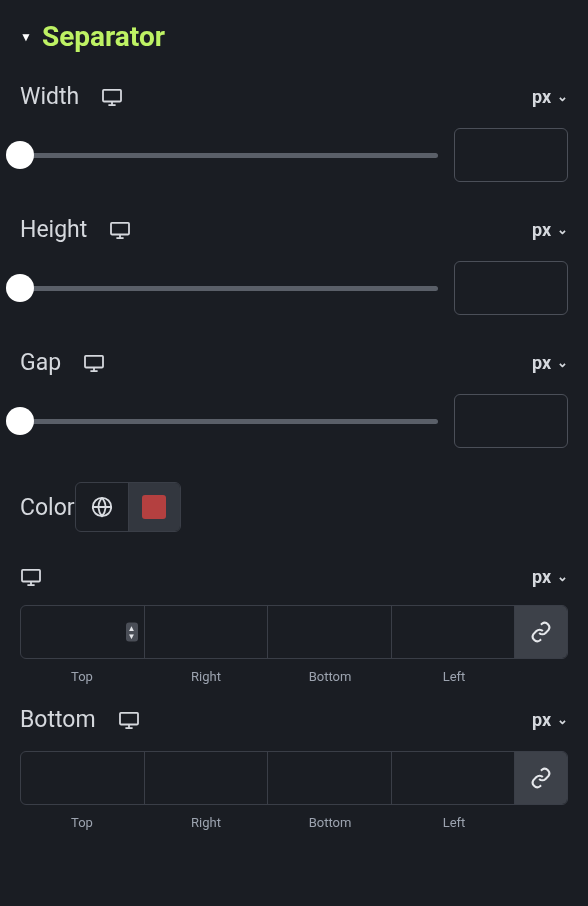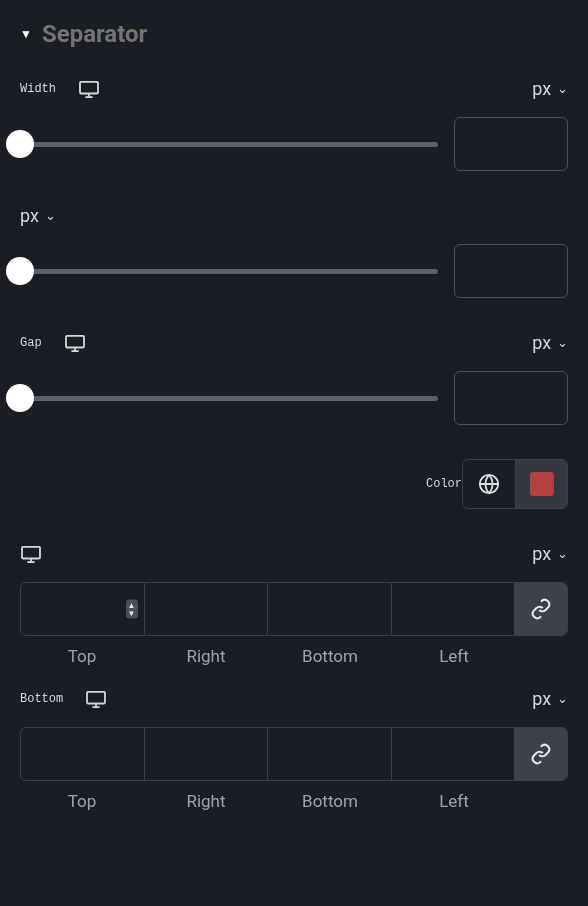--- a/index.html
+++ b/index.html
@@ -17,54 +17,54 @@
     align-items: center;
     gap: 10px;
     margin-bottom: 30px;
     cursor: pointer;
   }
   .section-header .caret {
     font-size: 12px;
     color: #fff;
   }
   .section-title {
-    font-size: 24px;
+    font-size: 28px;
     font-weight: 700;
-    color: #737373;
+    color: #bef264;
   }
   .control-block { margin-bottom: 34px; }
   .control-head {
     display: flex;
     align-items: center;
     justify-content: space-between;
     margin-bottom: 18px;
   }
   .control-head-left {
     display: flex;
     align-items: center;
     gap: 22px;
   }
   .control-label {
-    font-size: 12px;
+    font-size: 23px;
     color: #d5d8dd;
-    font-family: Liberation Mono, monospace;
   }
   .device-icon {
     width: 22px;
     height: 18px;
     color: #d5d8dd;
   }
   .device-icon svg { width: 100%; height: 100%; display: block; }
   .unit-selector {
     display: flex;
     align-items: center;
     gap: 6px;
     color: #d5d8dd;
     font-size: 18px;
     cursor: pointer;
+    font-weight: bold;
   }
   .unit-selector .chev { font-size: 13px; }
   .slider-row {
     display: flex;
     align-items: center;
     gap: 16px;
   }
   .slider-wrap {
     flex: 1;
     position: relative;
@@ -94,21 +94,21 @@
     border: 1px solid #4b4f58;
     border-radius: 6px;
     background: transparent;
     color: #e5e7eb;
     font-size: 16px;
     padding: 0 10px;
   }
   .color-row {
     display: flex;
     align-items: center;
-    justify-content: flex-end;
+    justify-content: flex-start;
     margin-bottom: 34px;
   }
   .color-controls {
     display: flex;
     align-items: stretch;
     border: 1px solid #3a3e47;
     border-radius: 6px;
     overflow: hidden;
   }
   .color-btn {
@@ -179,21 +179,21 @@
     cursor: pointer;
   }
   .link-icon { width: 22px; height: 22px; color: #e5e7eb; }
   .dims-labels {
     display: flex;
     margin-top: 10px;
   }
   .dims-labels span {
     flex: 1;
     text-align: center;
-    font-size: 17px;
+    font-size: 13px;
     color: #9ca3af;
   }
   .dims-labels .link-spacer { flex: 0 0 52px; }
 </style>
 </head>
 <body>
 
 <div class="panel">
 
   <div class="section-header">
@@ -222,20 +222,30 @@
       <div class="slider-wrap">
         <div class="slider-track"></div>
         <div class="slider-thumb"></div>
       </div>
       <input class="num-input" type="text" value="" style="">
     </div>
   </div>
 
   <div class="control-block">
     <div class="control-head">
+      <div class="control-head-left">
+        <span class="control-label">Height</span>
+        <span class="device-icon">
+          <svg viewBox="0 0 24 20" fill="none" stroke="currentColor" stroke-width="2">
+              <rect x="2" y="2" width="20" height="13" rx="1"></rect>
+              <line x1="8" y1="19" x2="16" y2="19"></line>
+              <line x1="12" y1="15" x2="12" y2="19"></line>
+            </svg>
+        </span>
+      </div>
       <div class="unit-selector">
         <span>px</span>
         <span class="chev">⌄</span>
       </div>
     </div>
     <div class="slider-row">
       <div class="slider-wrap">
         <div class="slider-track"></div>
         <div class="slider-thumb"></div>
       </div>

